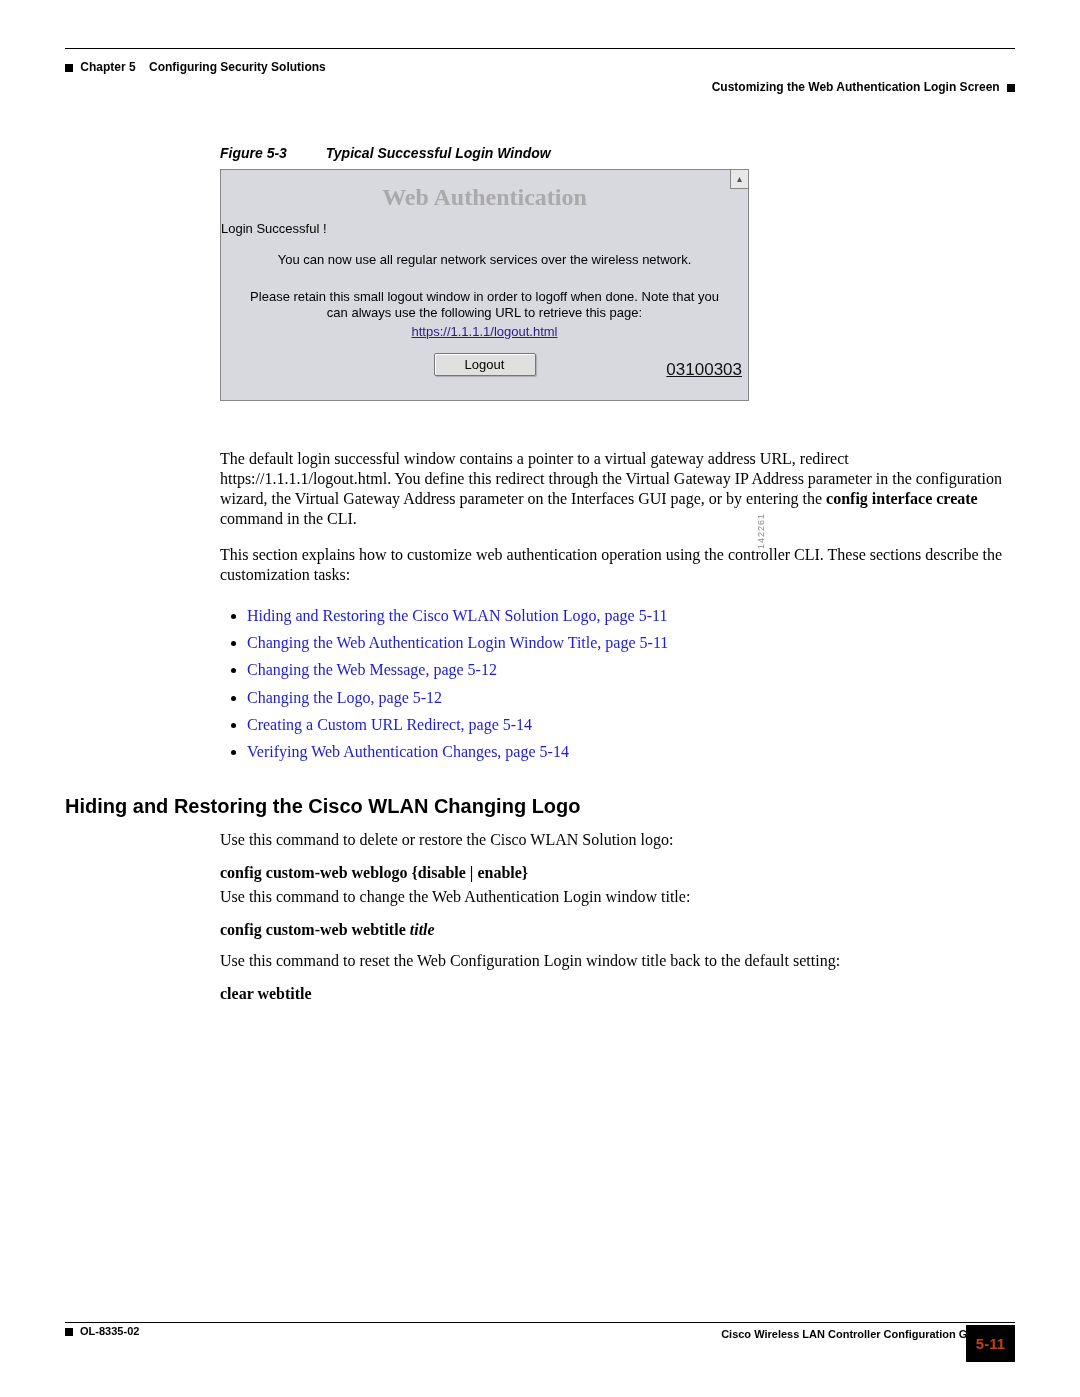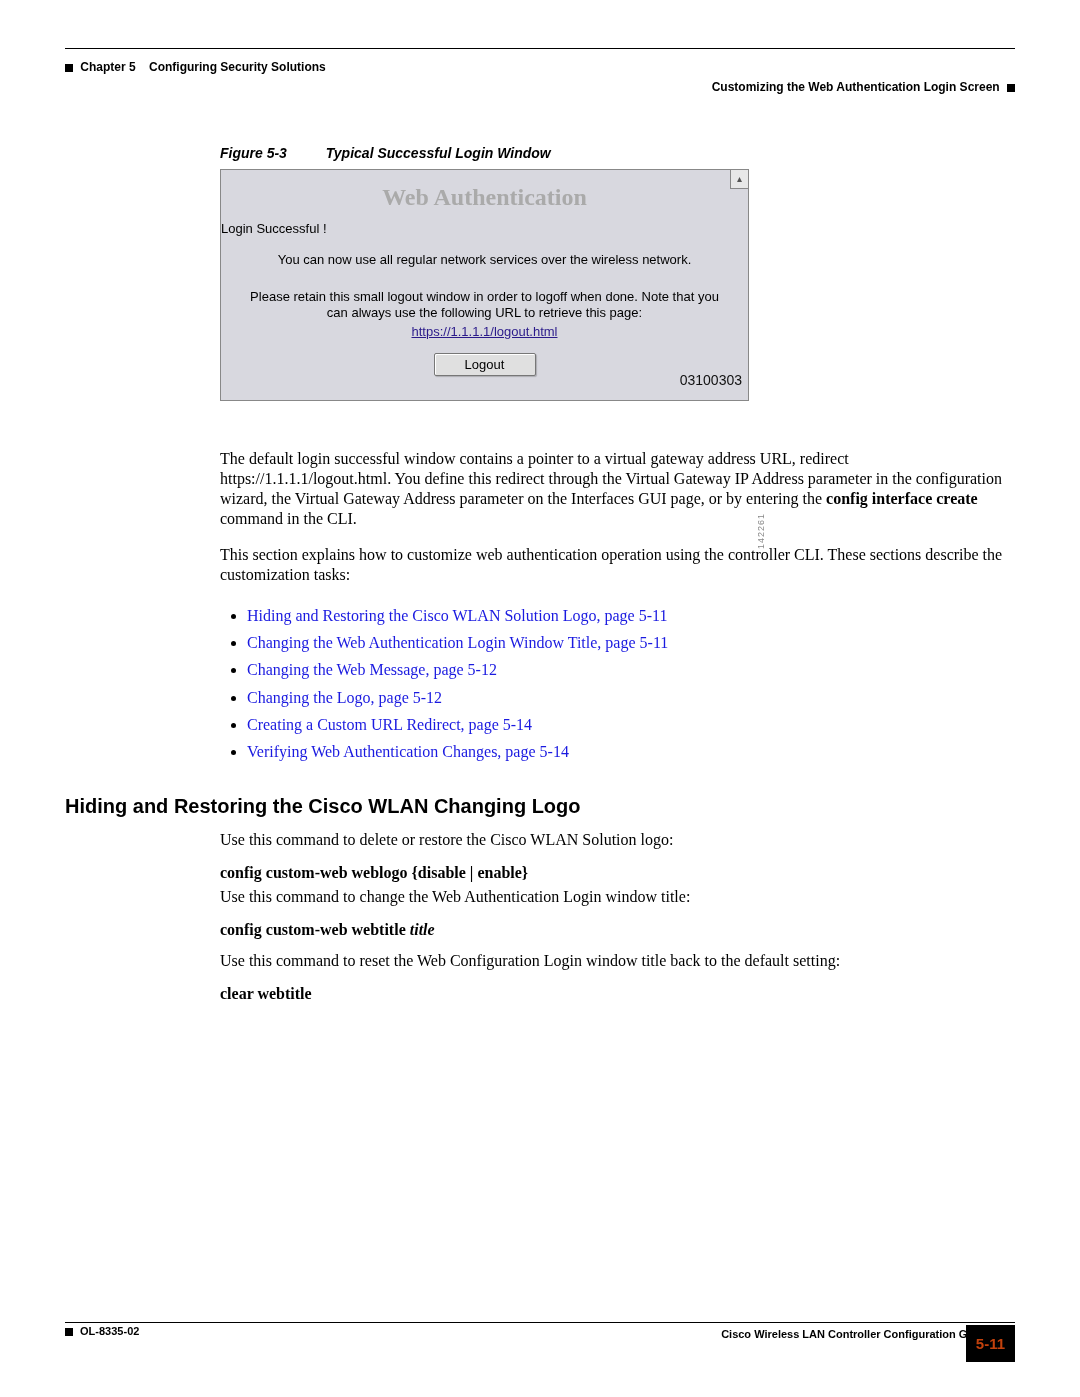--- a/index.html
+++ b/index.html
@@ -129,23 +129,24 @@
     background: #e0e0e0;
     border: 1px solid #777;
     border-radius: 2px;
     box-shadow: 1px 1px 0 #fff inset, 1px 1px 1px rgba(0,0,0,.2);
     font-size: 13px;
     color: #000;
   }
   .figure-box .stamp {
     position: absolute;
     right: 6px;
-    bottom: 12px;
-    font-size: 14px;
+    bottom: 20px;
+    font-size: 17px;
     color: #111;
+    text-decoration: underline;
   }
   .sidecode {
     position: absolute;
     left: 691px;
     top: 380px;
     font-size: 9px;
     color: #888;
     transform: rotate(-90deg);
     transform-origin: left top;
     font-family: Arial, sans-serif;

